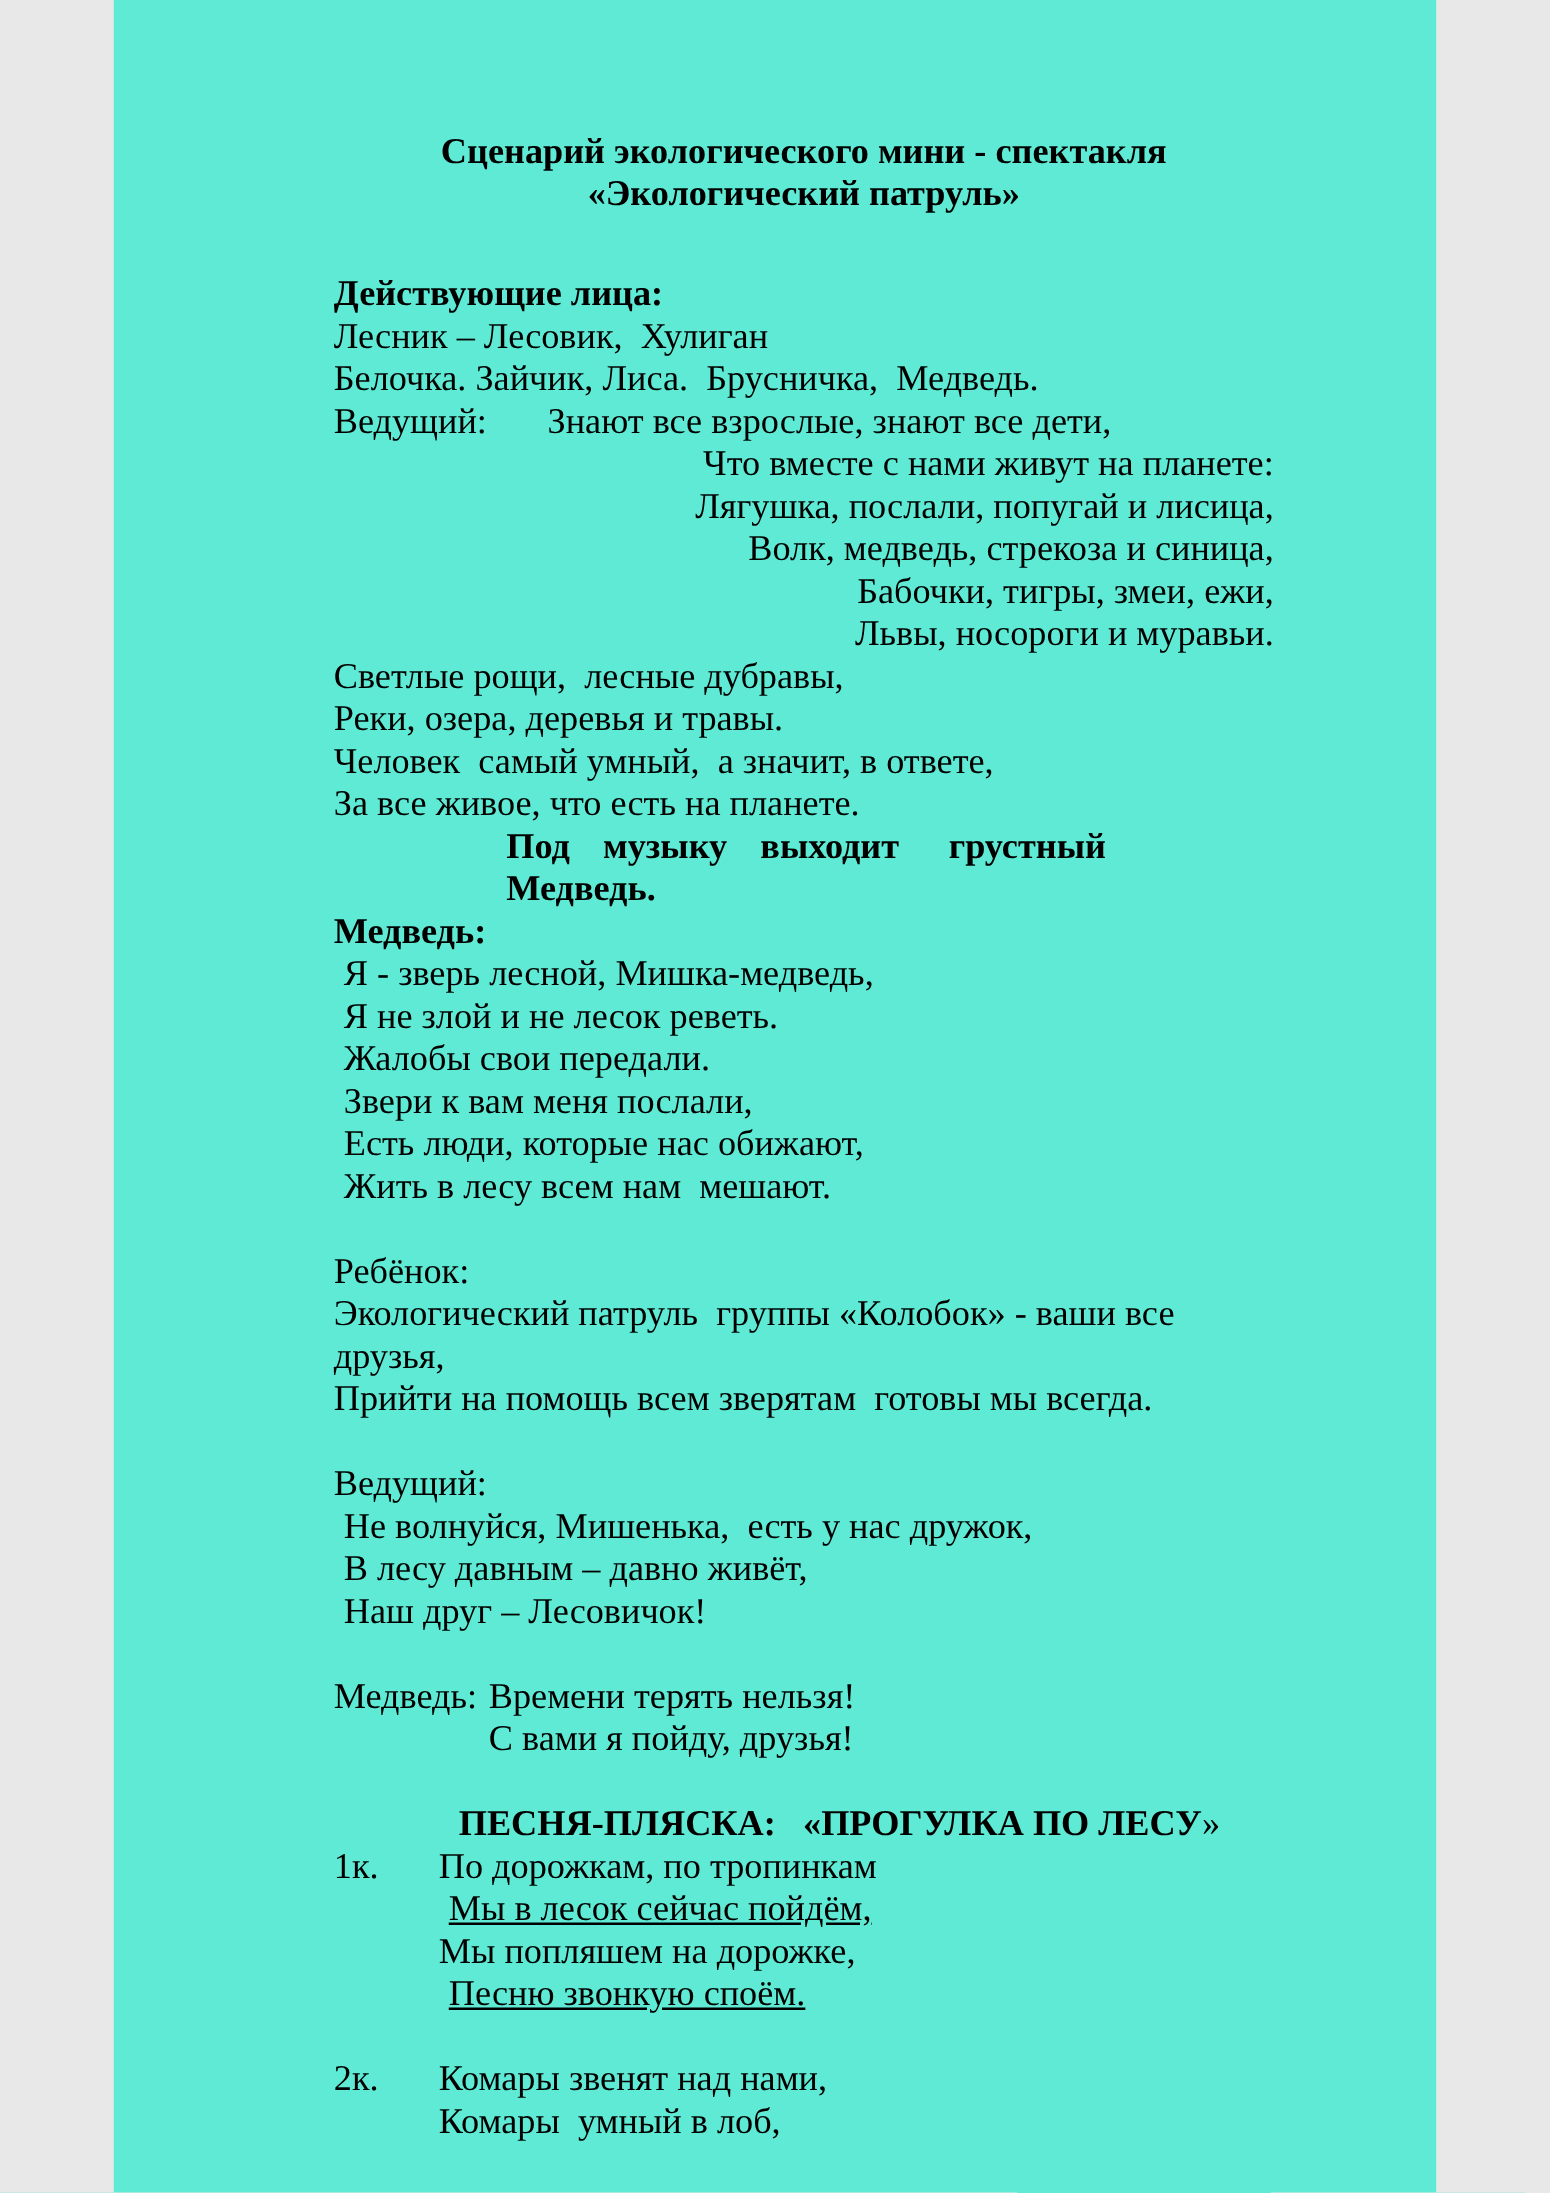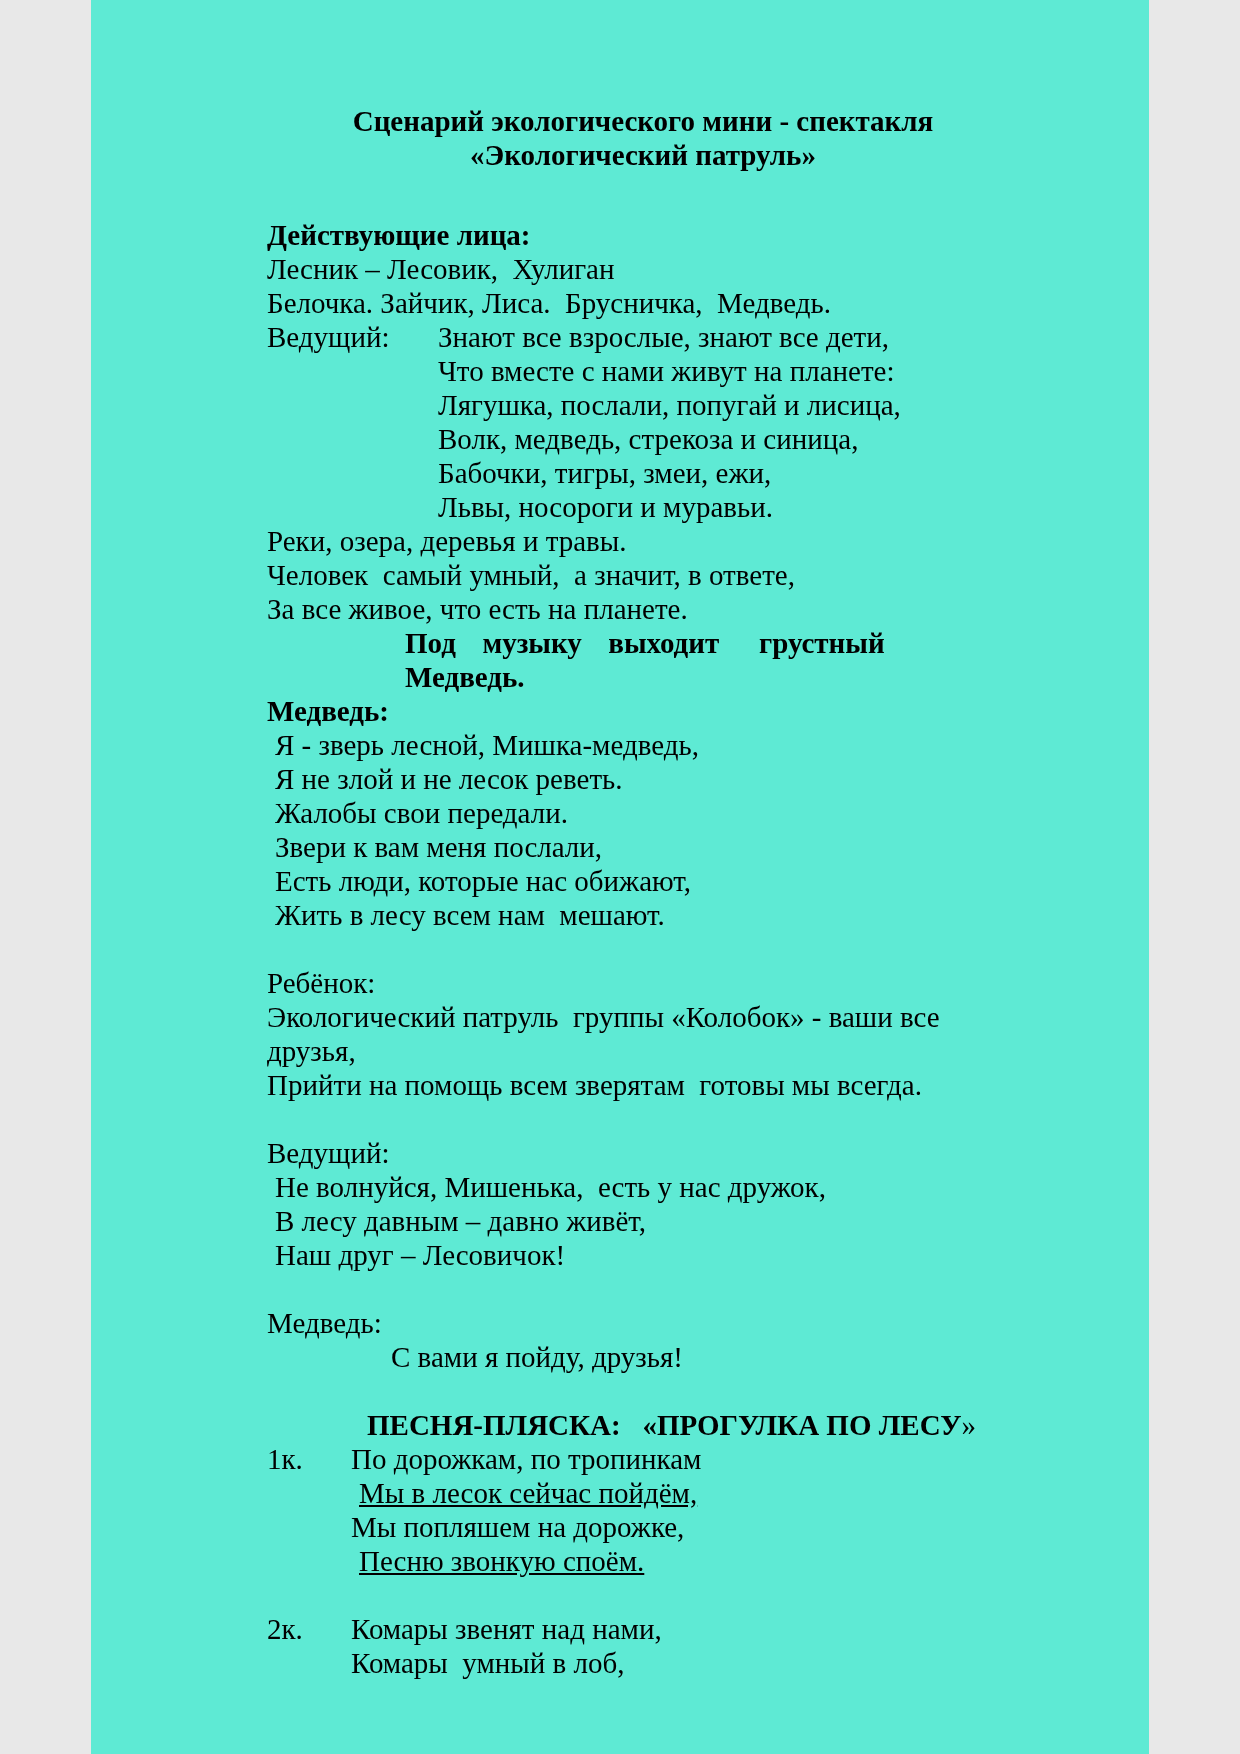--- a/index.html
+++ b/index.html
@@ -17,21 +17,21 @@
     font-size:29px;
     line-height:34px;
     min-height:34px;
     white-space:pre-wrap;
   }
   .b { font-weight:700; }
   .center { text-align:center; }
   .blank { height:34px; }
   .row { display:flex; }
   .spk  { flex:0 0 171px; }
-  .hang { padding-left:171px; }
+  .hang { padding-left:171px;text-align:right; }
   .spk2  { flex:0 0 124px; }
   .hang2 { padding-left:124px; }
   .sp { padding-left:8px; }
   .cast-heading { margin-top:12px; }
   .stage {
     padding-left:138px;
     font-weight:700;
     word-spacing:6px;
   }
   .songh { padding-left:100px; font-weight:700; }
@@ -58,20 +58,21 @@
     <div class="line row">
       <span class="spk">Ведущий:</span>
       <span>Знают все взрослые, знают все дети,</span>
     </div>
     <div class="line hang">Что вместе с нами живут на планете:</div>
     <div class="line hang">Лягушка, послали, попугай и лисица,</div>
     <div class="line hang">Волк, медведь, стрекоза и синица,</div>
     <div class="line hang">Бабочки, тигры, змеи, ежи,</div>
     <div class="line hang">Львы, носороги и муравьи.</div>
 
+    <div class="line">Светлые рощи,  лесные дубравы,</div>
     <div class="line">Реки, озера, деревья и травы.</div>
     <div class="line">Человек  самый умный,  а значит, в ответе,</div>
     <div class="line">За все живое, что есть на планете.</div>
 
     <div class="line stage">Под  музыку  выходит   грустный   Медведь.</div>
 
     <div class="line b">Медведь:</div>
     <div class="line sp">Я - зверь лесной, Мишка-медведь,</div>
     <div class="line sp">Я не злой и не лесок реветь.</div>
     <div class="line sp">Жалобы свои передали.</div>
@@ -89,20 +90,21 @@
 
     <div class="line">Ведущий:</div>
     <div class="line sp">Не волнуйся, Мишенька,  есть у нас дружок,</div>
     <div class="line sp">В лесу давным – давно живёт,</div>
     <div class="line sp">Наш друг – Лесовичок!</div>
 
     <div class="blank"></div>
 
     <div class="line row">
       <span class="spk2">Медведь:</span>
+      <span>Времени терять нельзя!</span>
     </div>
     <div class="line hang2">С вами я пойду, друзья!</div>
 
     <div class="blank"></div>
 
     <div class="line songh"><span>ПЕСНЯ-ПЛЯСКА:   «ПРОГУЛКА ПО ЛЕСУ</span><span class="close">»</span></div>
 
     <div class="line row">
       <span class="vl">1к.</span>
       <span>По дорожкам, по тропинкам</span>

